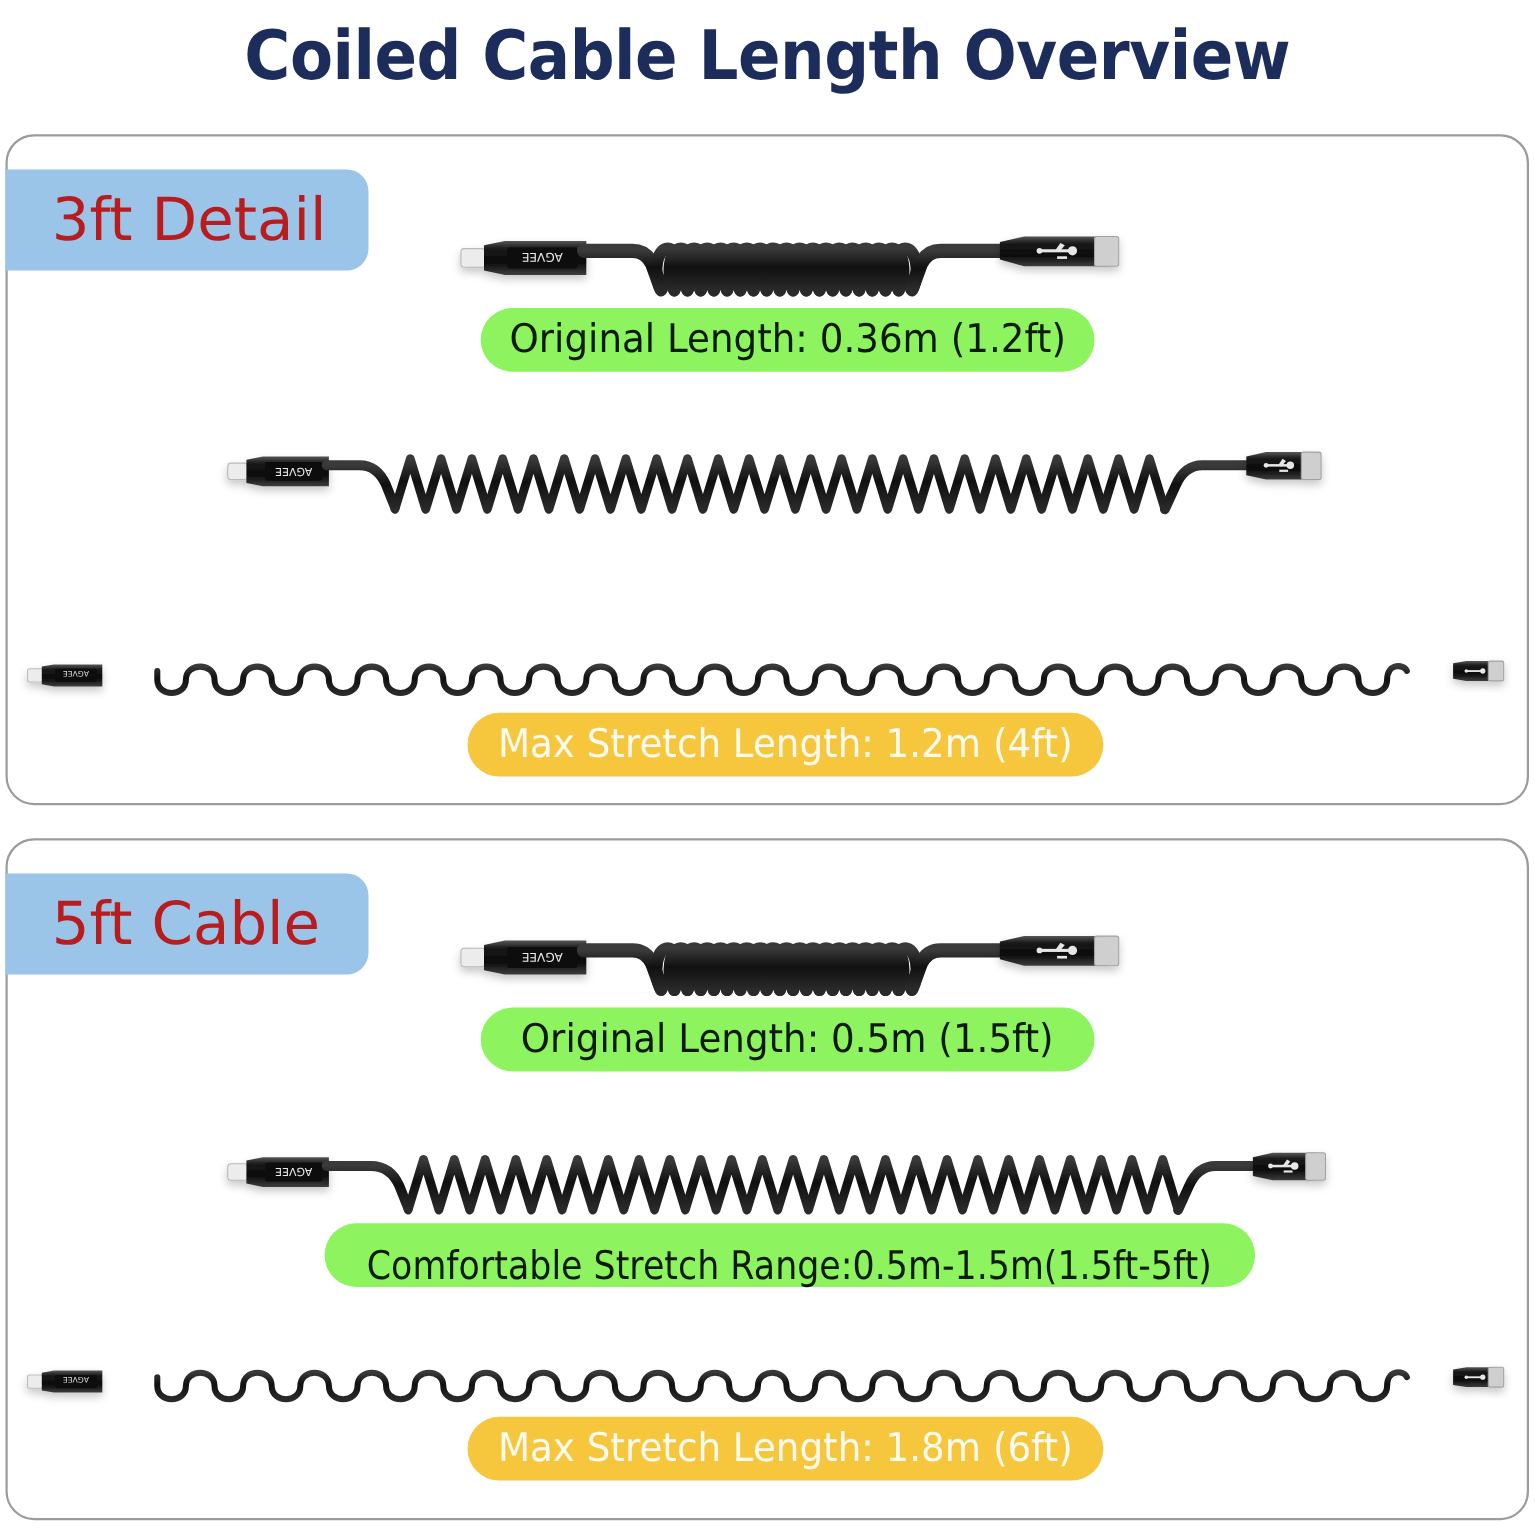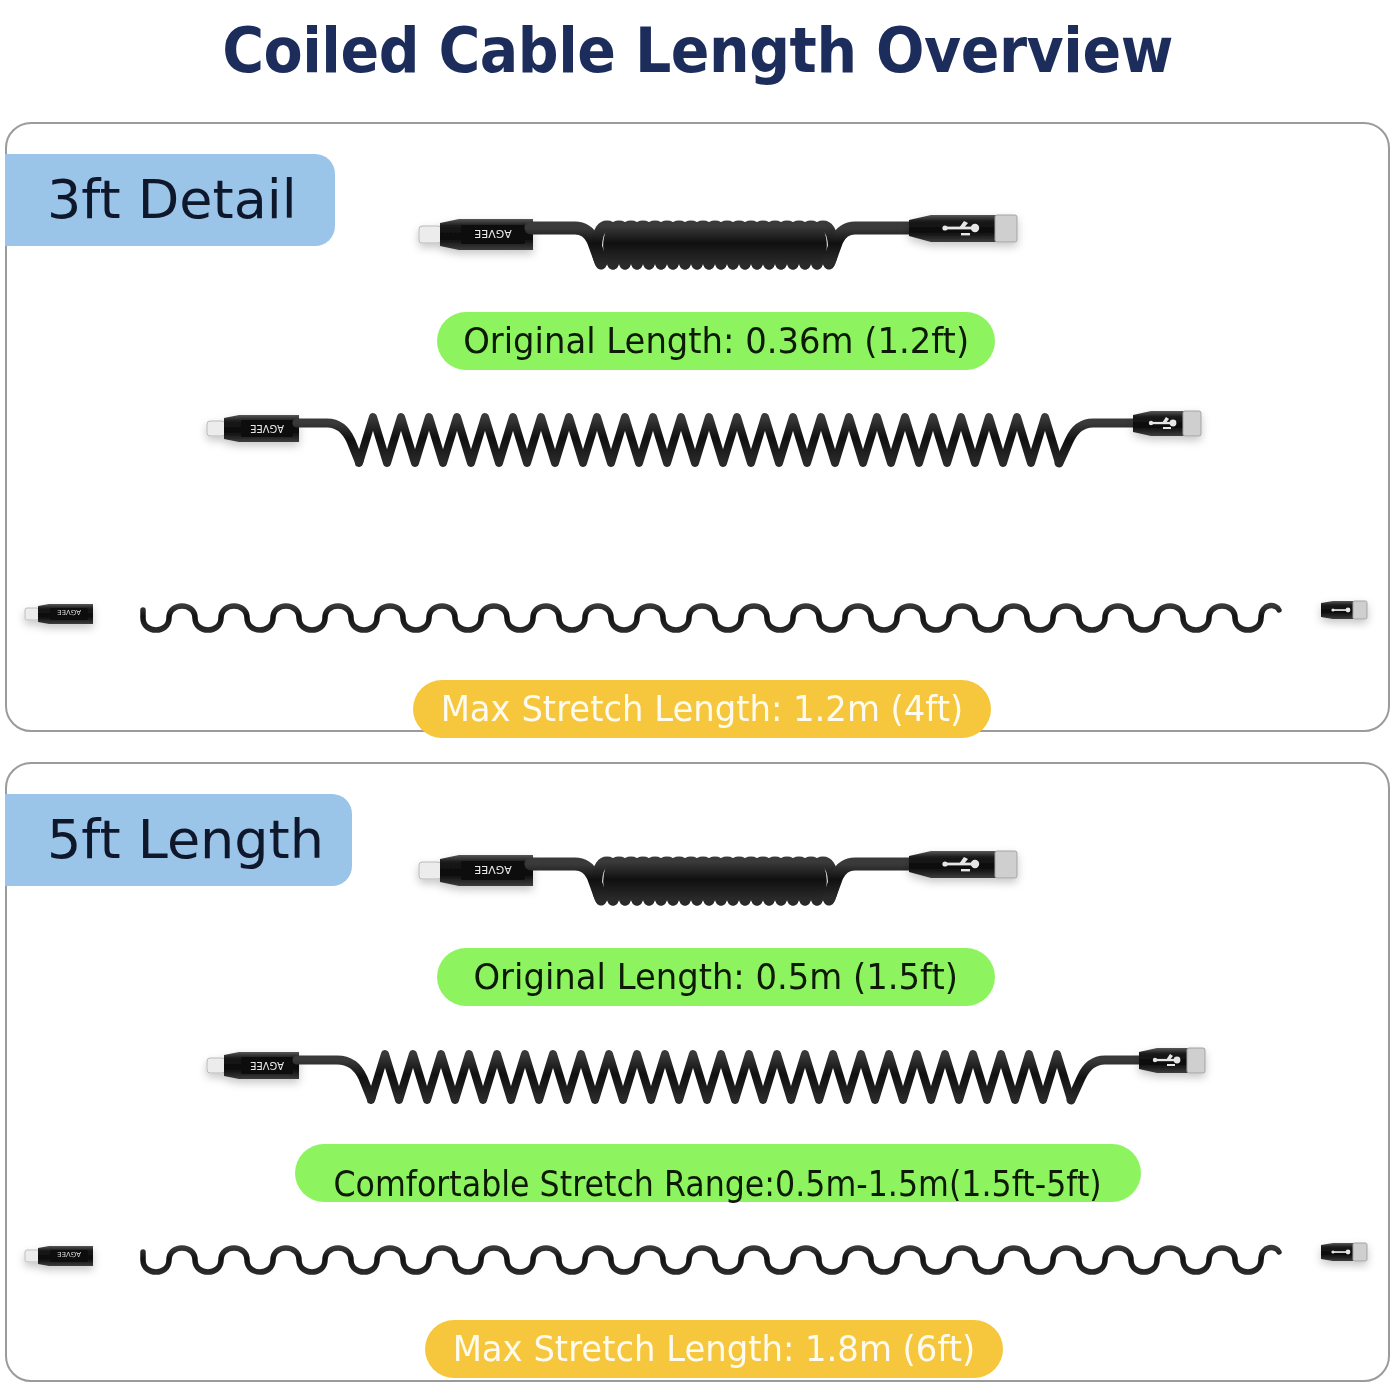--- a/index.html
+++ b/index.html
@@ -55,40 +55,39 @@
     min-width: 330px;
     background: #9bc4e9;
     border-top-right-radius: 20px;
     border-bottom-right-radius: 20px;
     display: flex;
     align-items: center;
     padding: 0 28px 0 42px;
   }
   .section-badge span {
     font-size: 54px;
-    color: #0f172a;
+    color: #b91c1c;
     font-family: "DejaVu Sans", sans-serif;
     letter-spacing: 0px;
     line-height: 1;
   }
 
   
   .pill {
     position: absolute;
     display: flex;
     align-items: center;
     justify-content: center;
     height: 58px;
     border-radius: 29px;
     padding: 0 26px;
     white-space: nowrap;
     font-family: "DejaVu Sans", sans-serif;
     font-size: 36px;
     line-height: 1;
-    margin-top: 32px;
   }
   .pill.green { background: #8df45f; color: #0d1a06; }
   .pill.yellow { background: #f6c73c; color: #fdfaf0; }
   .pill .lbl { display: block; transform: scaleX(0.94); transform-origin: center; }
   .pill.narrow .lbl { transform: scaleX(0.88); }
 
   
   .cable-row {
     position: absolute;
     height: 90px;
@@ -251,29 +250,29 @@
           <rect x="1330" y="17" width="14" height="18" rx="1.5" fill="#cfcfcf" stroke="#a3a3a3" stroke-width="1"></rect>
           <g fill="#e6e6e6">
             <circle cx="1310" cy="26" r="1.6"></circle>
             <rect x="1310" y="25.2" width="15" height="1.7"></rect>
             <circle cx="1325" cy="26" r="2.4"></circle>
           </g>
         </g>
       </svg>
     </div>
 
-    <div class="pill yellow" style="left:406px; top:524px; width:578px;">
+    <div class="pill yellow" style="left:418px; top:524px; width:578px;">
       <span class="lbl">Max Stretch Length: 1.2m (4ft)</span>
     </div>
   </div>
 
   <div class="panel" id="panel-5ft">
 
     <div class="section-badge">
-      <span>5ft Length</span>
+      <span>5ft Cable</span>
     </div>
 
     <div class="cable-row" style="left:408px; top:72px; width:620px;">
       <svg width="620" height="92" viewBox="0 0 620 92">
         <g filter="url(#softShadow)">
           <rect x="4" y="26" width="22" height="17" rx="3" fill="#ececec" stroke="#b9b9b9" stroke-width="1"></rect>
           <path d="M25 23 L44 19 L118 19 L118 50 L44 50 L25 46 Z" fill="url(#connBodyA)"></path>
           <rect x="46" y="25" width="64" height="19" rx="2" fill="#0d0d0d"></rect>
           <text x="78" y="39" font-family="DejaVu Sans, sans-serif" font-size="11" fill="#e8e8e8" text-anchor="middle" transform="rotate(180 78 34.5)">AGVEE</text>
         </g>

